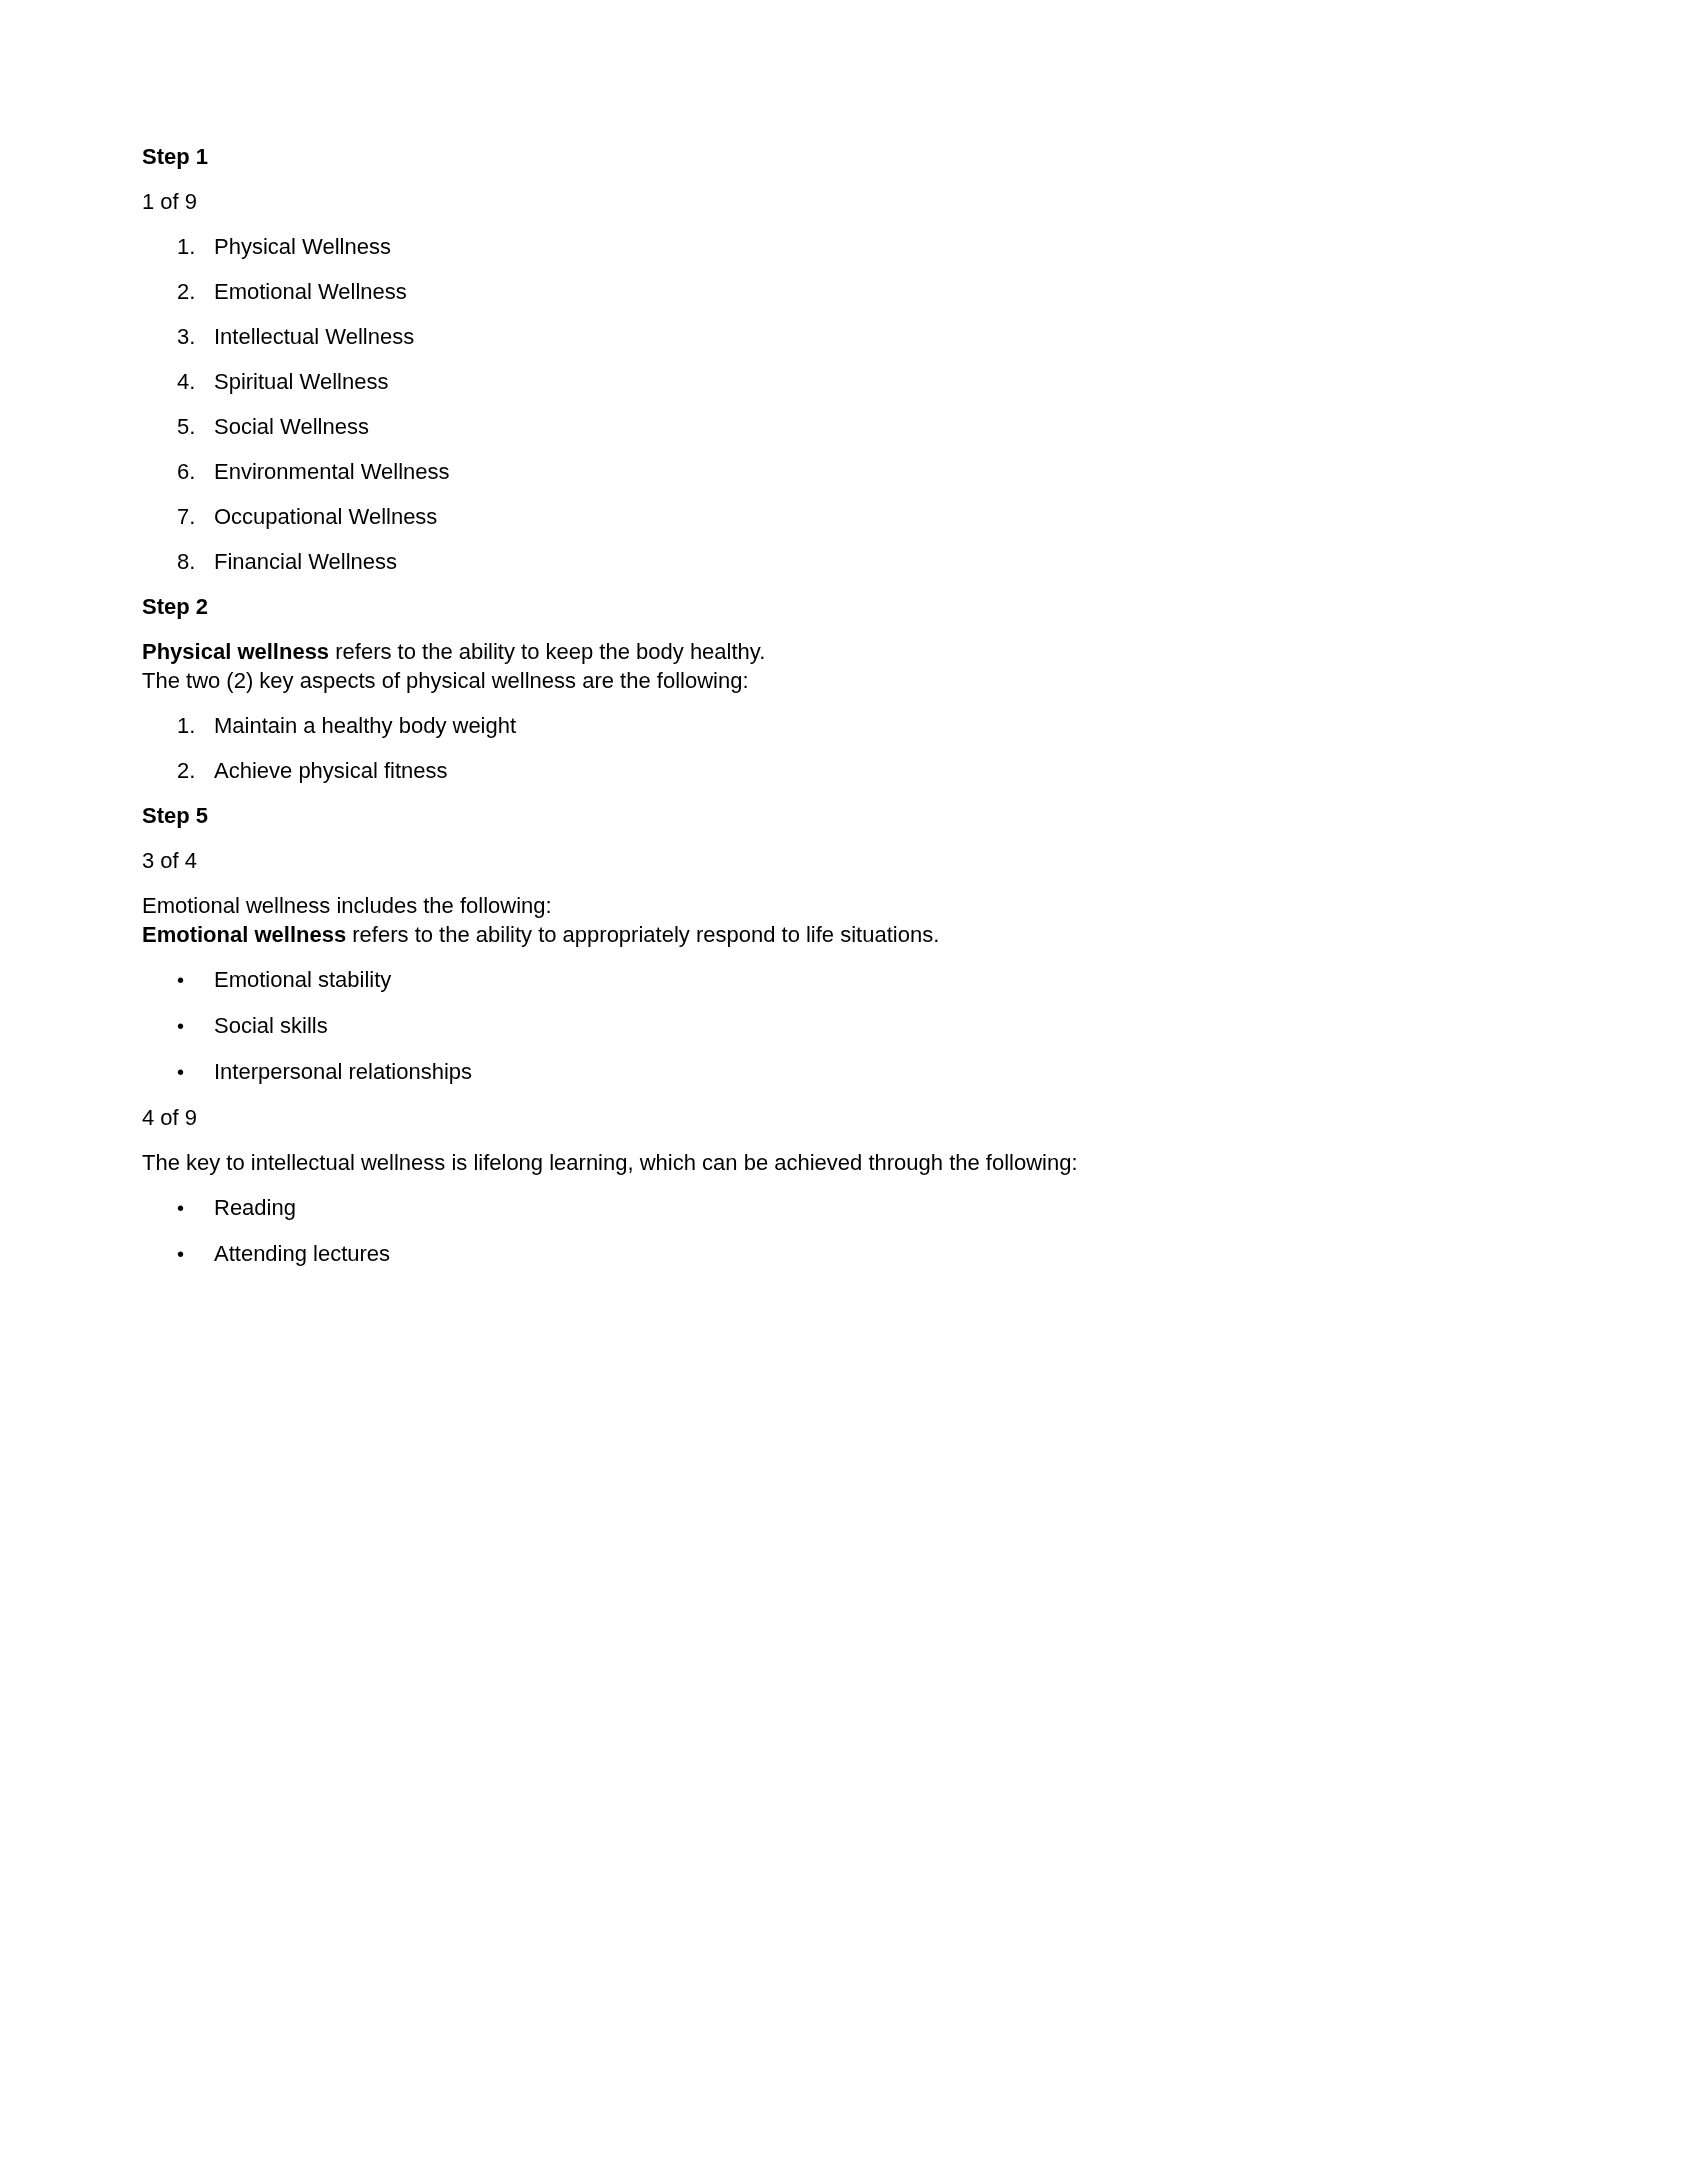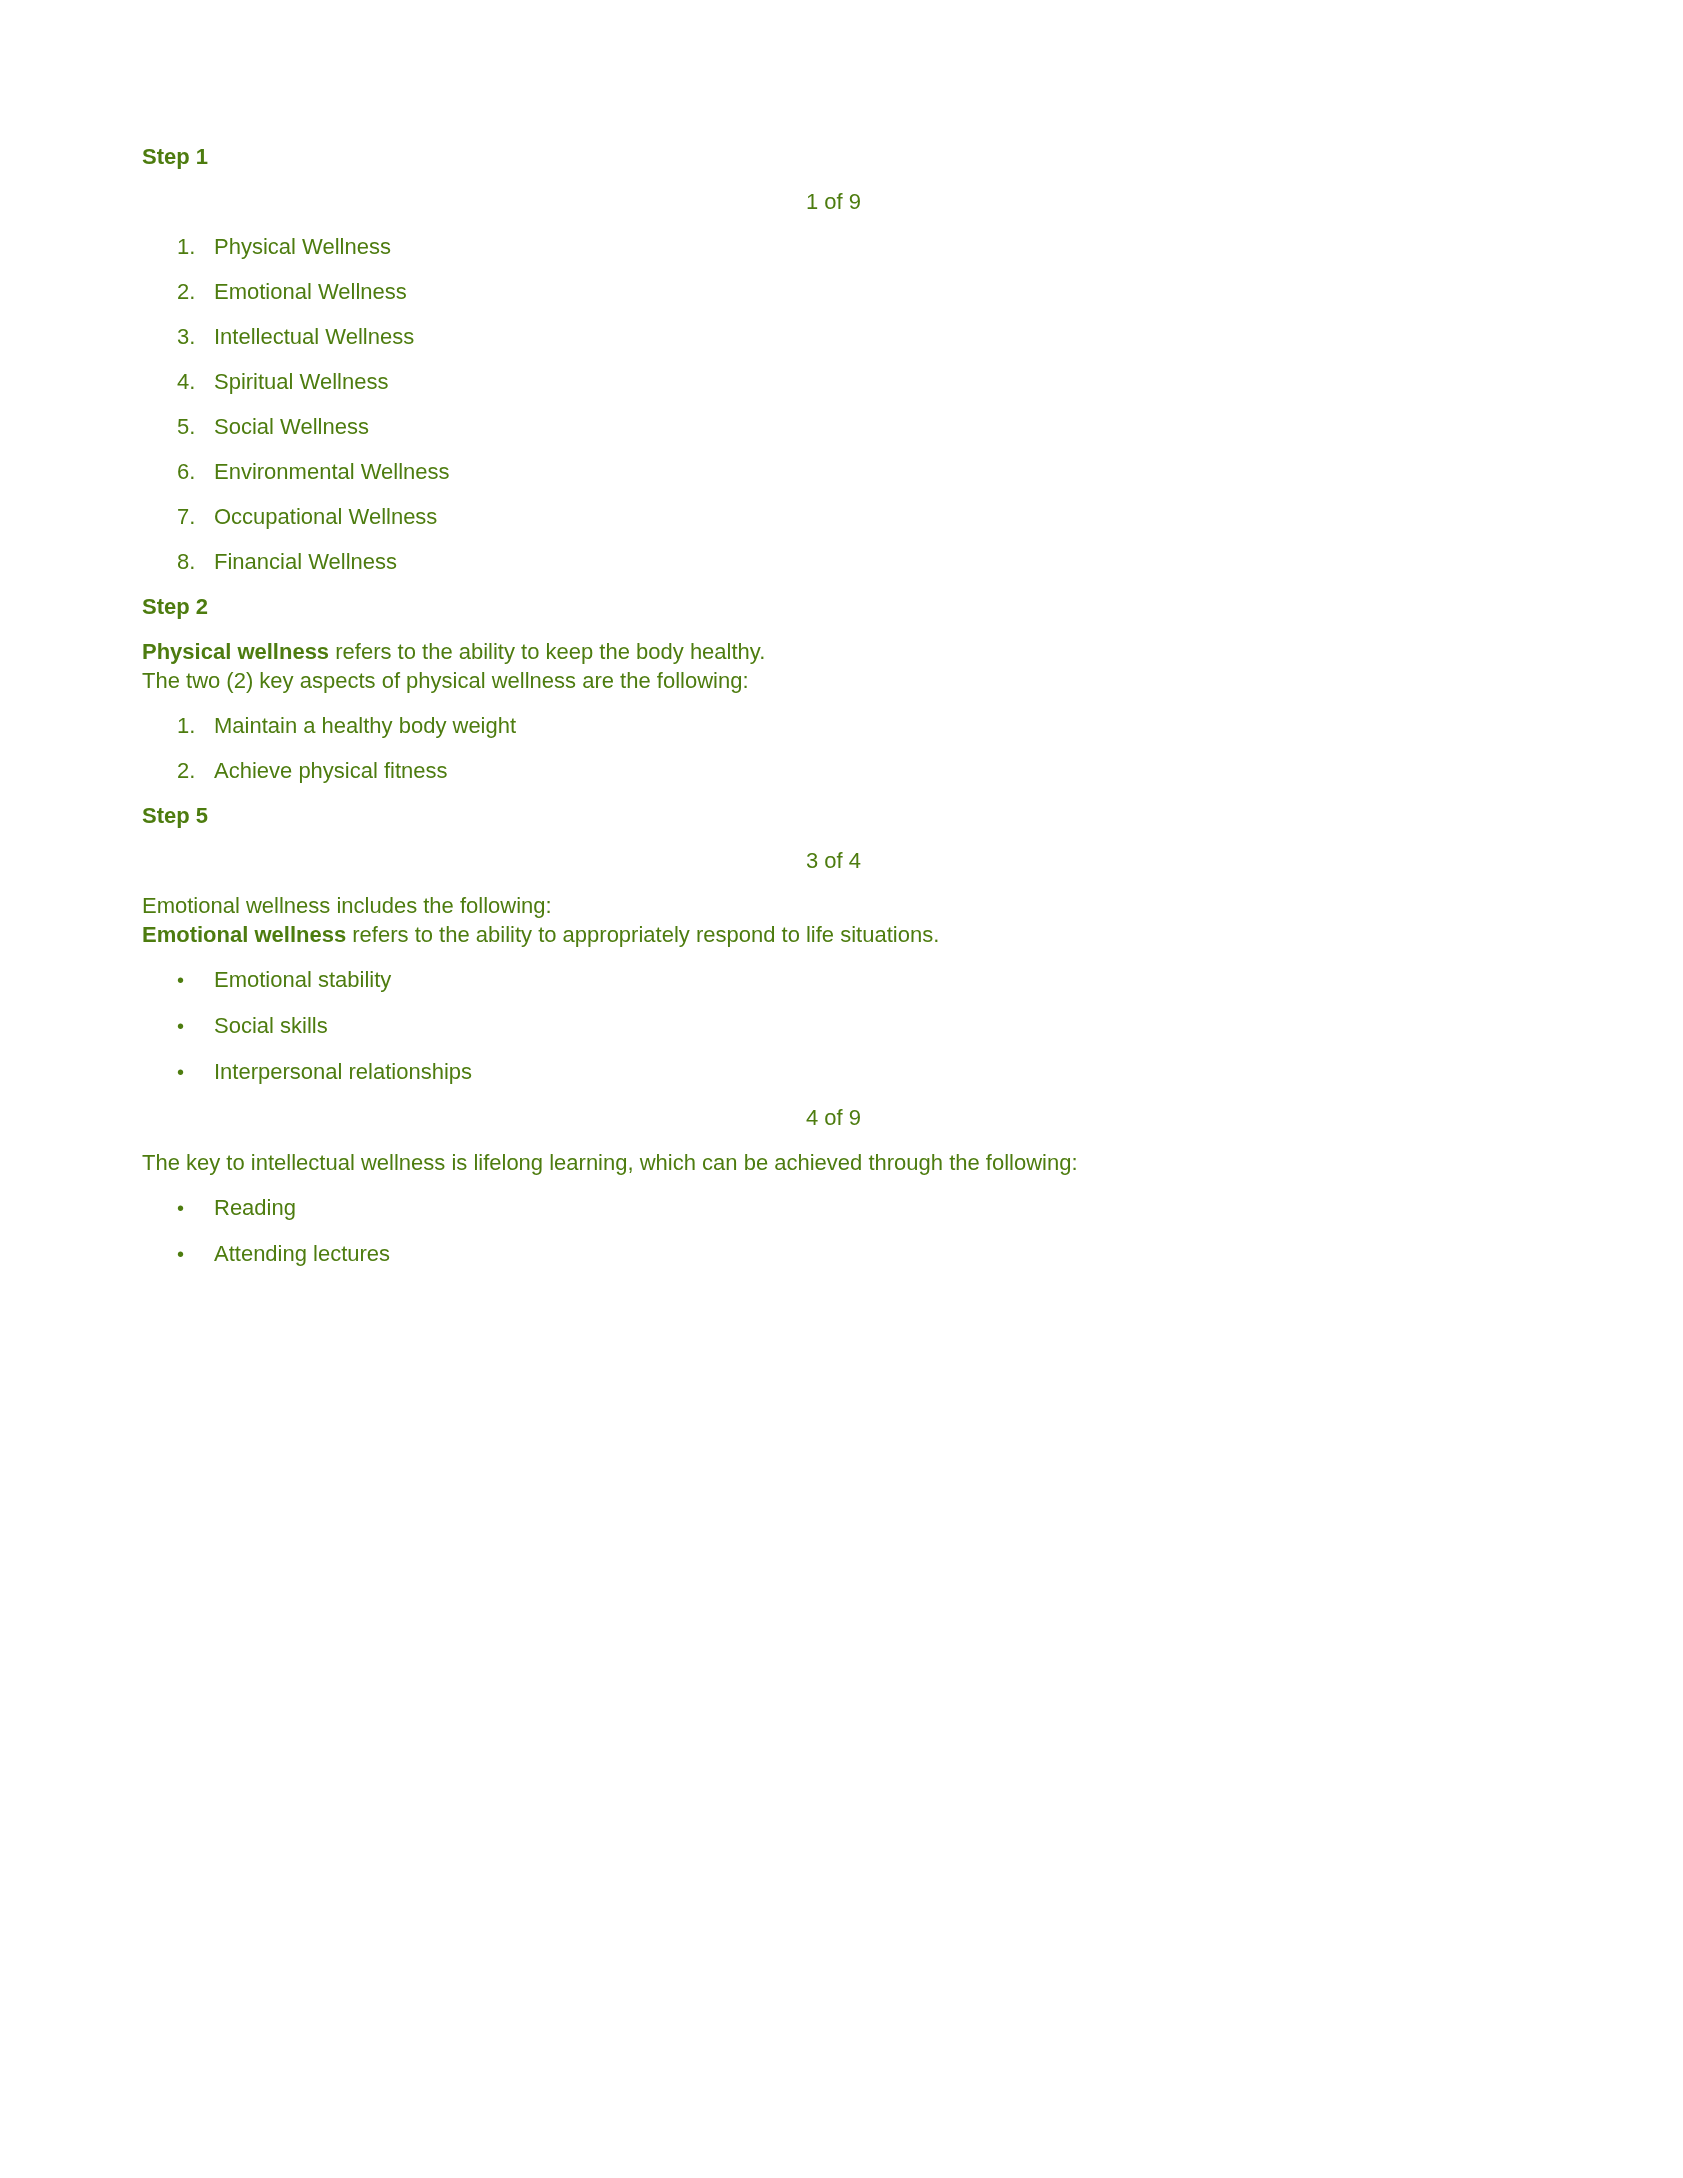--- a/index.html
+++ b/index.html
@@ -9,30 +9,29 @@
   }
   .page {
     position: relative;
     width: 1683px;
     height: 2178px;
     background: #ffffff;
     box-sizing: border-box;
     padding: 142px 158px 0 142px;
     font-family: "Liberation Sans", "DejaVu Sans", sans-serif;
     font-size: 22px;
-    color: #4d7c0f;
+    color: #000000;
     line-height: 29px;
   }
   .step-title {
     font-weight: 700;
     margin: 0 0 16px 0;
   }
   .page-indicator {
     margin: 0 0 16px 0;
-    text-align: center;
   }
   .para {
     margin: 0 0 16px 0;
   }
   .para .line {
     line-height: 29px;
   }
   .b {
     font-weight: 700;
   }

